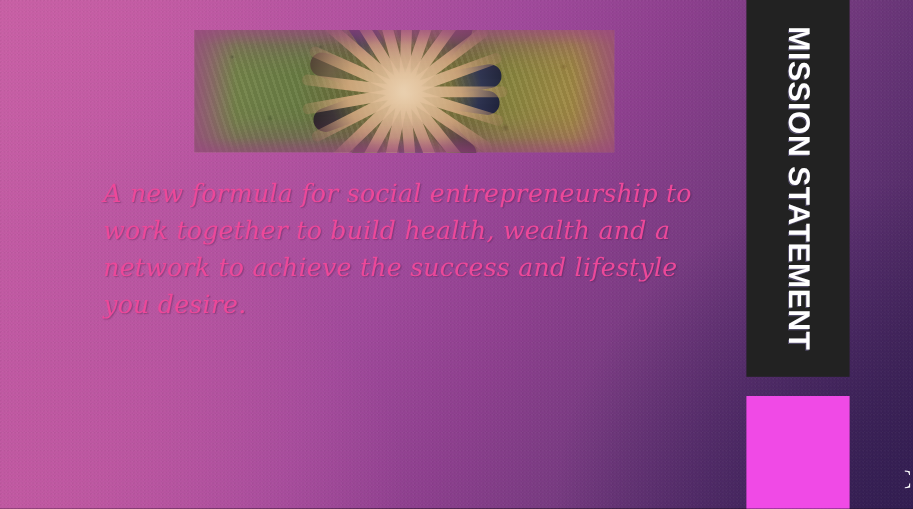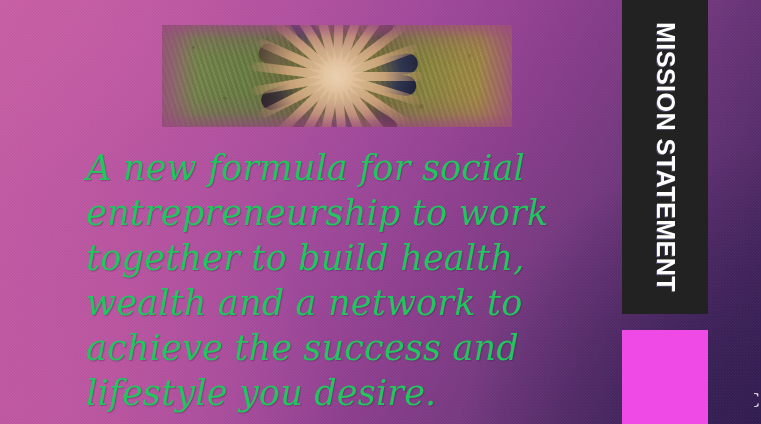--- a/index.html
+++ b/index.html
@@ -116,25 +116,25 @@
     background: linear-gradient(180deg, rgba(180,78,150,0.40) 0%, rgba(180,78,150,0) 12%, rgba(180,78,150,0) 88%, rgba(165,72,142,0.38) 100%);
   }
 
   
   .body-text {
     position: absolute;
     left: 86px;
     top: 146px;
     width: 500px;
     margin: 0;
-    color: #22c55e;
+    color: #ec4899;
     font-family: "DejaVu Serif", "Liberation Serif", serif;
     font-style: italic;
-    font-size: 35px;
-    line-height: 45px;
+    font-size: 21px;
+    line-height: 31px;
     letter-spacing: 0.2px;
     text-shadow: 1px 1px 1px rgba(60,20,60,0.30);
     white-space: pre-wrap;
   }
 
   
   .title-panel {
     position: absolute;
     left: 622px;
     top: 0;

